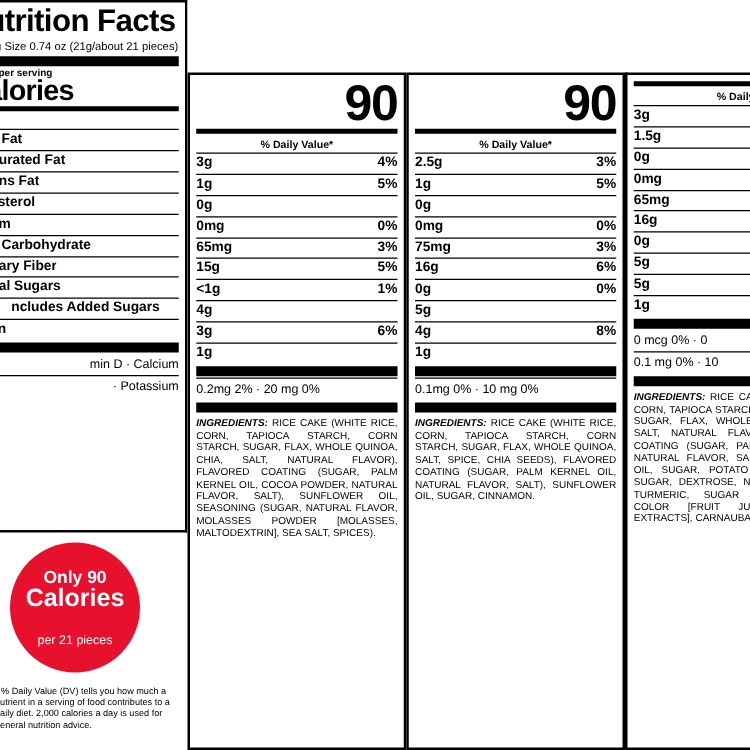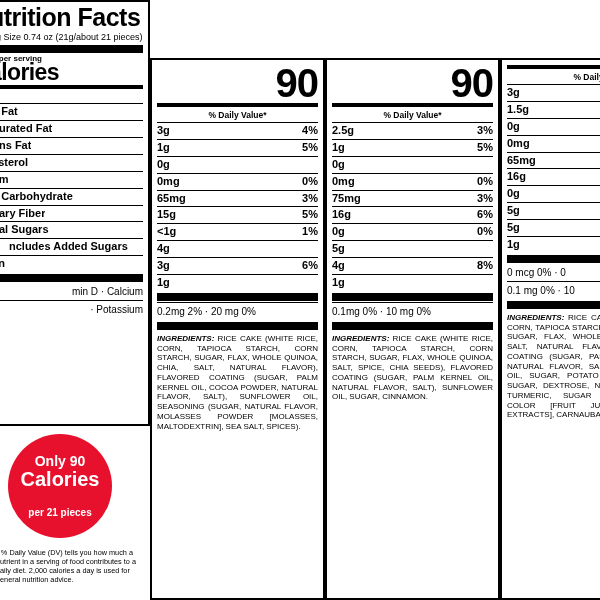--- a/index.html
+++ b/index.html
@@ -52,21 +52,21 @@
   }
 
   
   .badge{
     position:absolute;left:8px;top:434px;width:104px;height:104px;border-radius:50%;
     background:#e8112d;color:#fff;display:flex;flex-direction:column;
     align-items:center;justify-content:center;text-align:center;
   }
   .badge .l1{font-size:14px;font-weight:bold;line-height:1.05;}
   .badge .l2{font-size:20px;font-weight:bold;line-height:1.0;}
-  .badge .l3{font-size:10px;font-weight:bold;line-height:1.1;margin-top:18px;}
+  .badge .l3{font-size:10px;font-weight:normal;line-height:1.1;margin-top:18px;}
 
   .footnote{
     position:absolute;left:-4px;top:548px;width:150px;font-size:7.3px;line-height:1.25;
   }
 </style>
 </head>
 <body>
 
 <div class="page">
 

